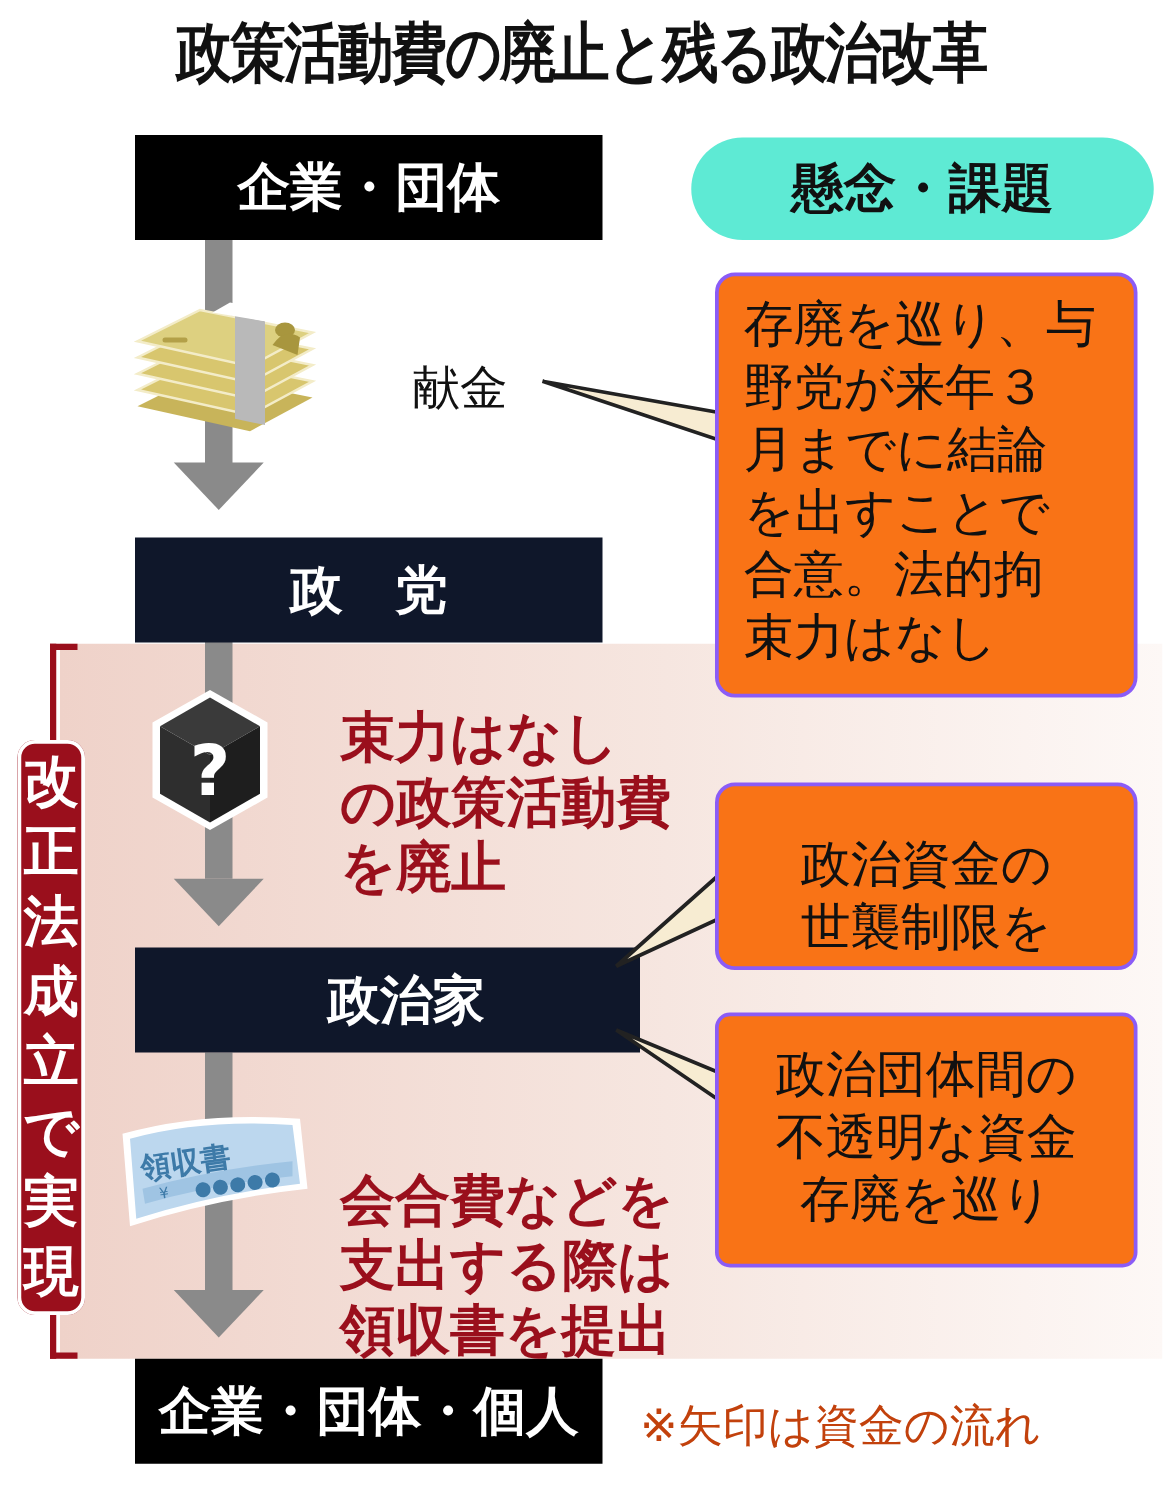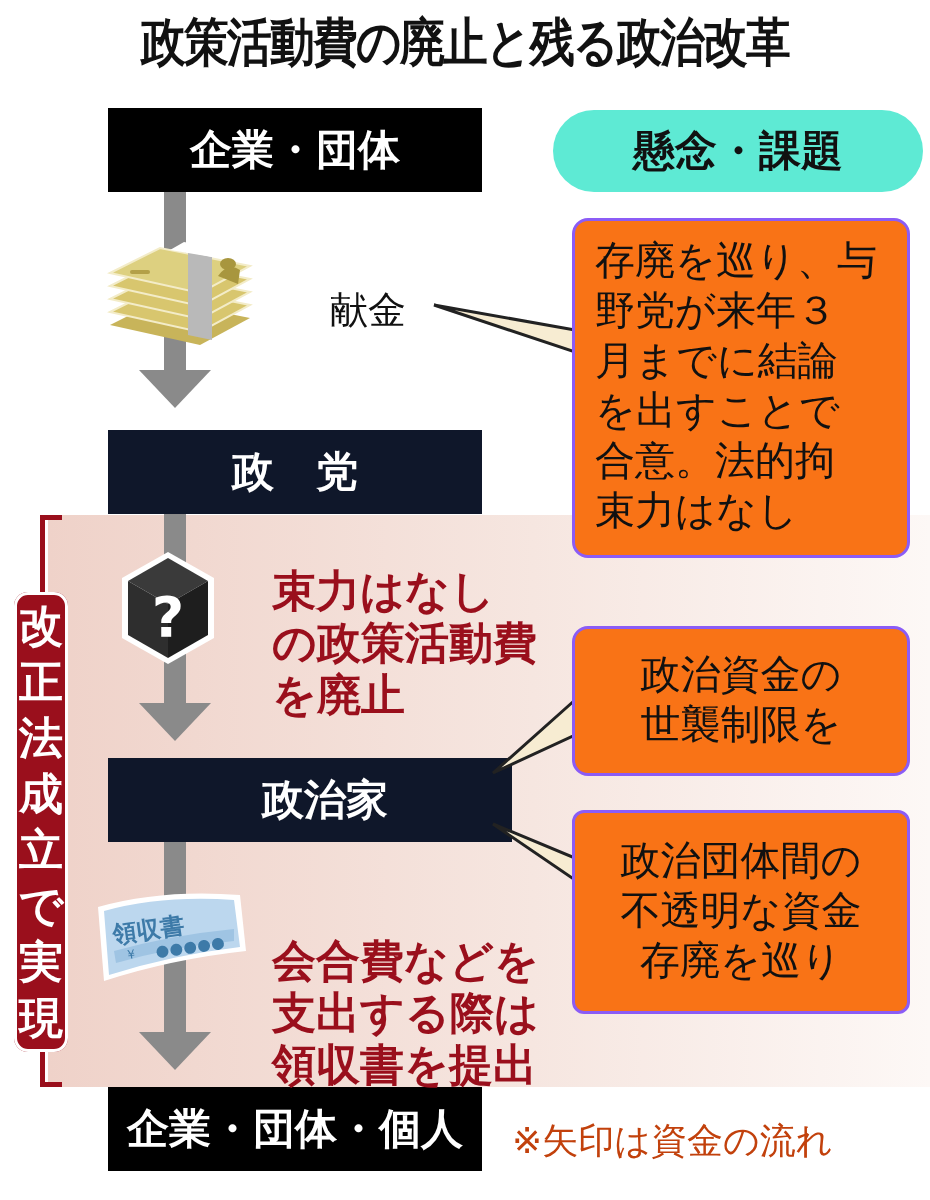--- a/index.html
+++ b/index.html
@@ -123,21 +123,21 @@
 
 <div class="abs bubble" style="left:572px; top:218px; width:338px; height:340px;">
   <span>存廃を巡り、与</span>
   <span>野党が来年３</span>
   <span>月までに結論</span>
   <span>を出すことで</span>
   <span>合意。法的拘</span>
   <span>束力はなし</span>
 </div>
 
-<div class="abs bubble" style="left:572px; top:626px; width:338px; height:150px; text-align:center; padding-top:20px;">
+<div class="abs bubble" style="left:572px; top:626px; width:338px; height:150px; text-align:center; padding-top:38px;">
   <span>政治資金の</span>
   <span>世襲制限を</span>
 </div>
 
 <div class="abs bubble" style="left:572px; top:810px; width:338px; height:204px; text-align:center; padding-top:22px;border-radius:12px;">
   <span>政治団体間の</span>
   <span>不透明な資金</span>
   <span>存廃を巡り</span>
 </div>
 

